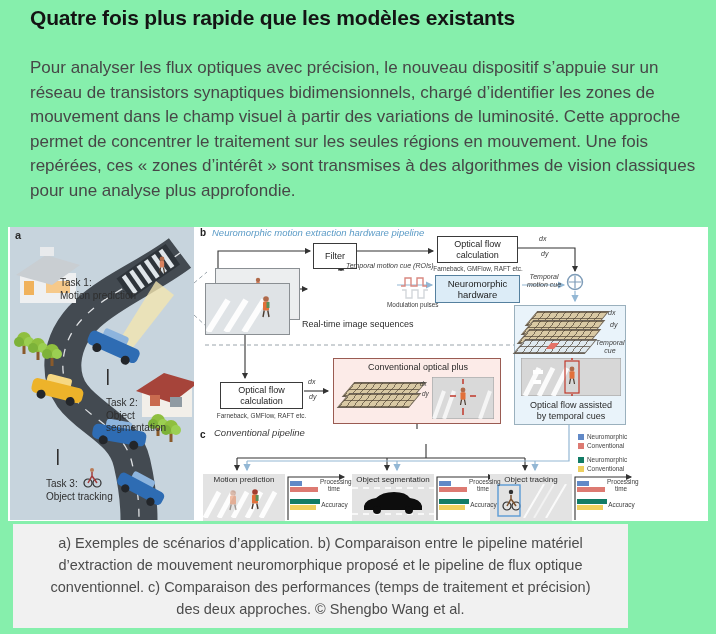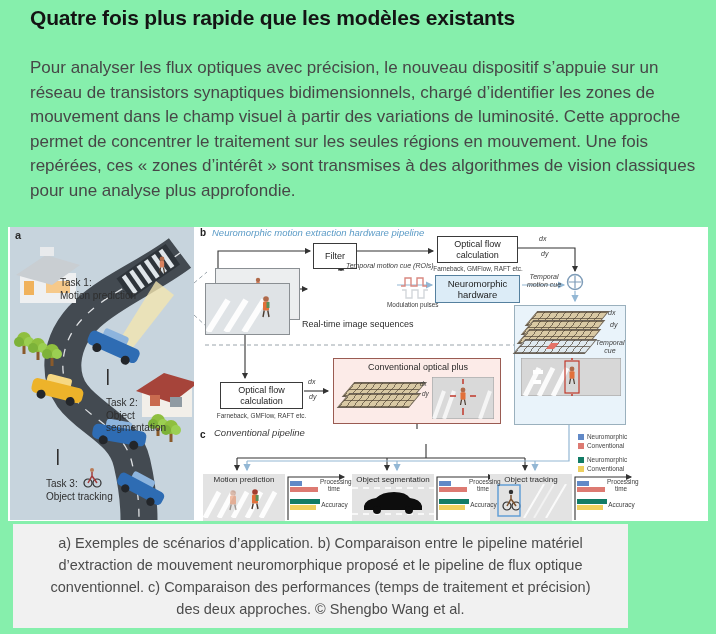--- a/index.html
+++ b/index.html
@@ -296,20 +296,22 @@
         </g>
         <path d="M12,14 h10 M12,24 h8" stroke="#fff" stroke-width="4"></path>
         <rect x="44" y="3" width="14" height="32" fill="none" stroke="#c0392b" stroke-width="1.2"></rect>
         <g transform="translate(51,17)">
           <circle cx="0" cy="-6" r="2.4" fill="#b06a4a"></circle>
           <rect x="-2.5" y="-3.8" width="5" height="7.5" rx="1" fill="#e2703a"></rect>
           <path d="M-1.5,3.7 L-2.5,9 M1.5,3.7 L2.5,9" stroke="#4a3b30" stroke-width="1.2"></path>
         </g>
         <path d="M51,0 V2 M51,36 V38" stroke="#c0392b" stroke-width="1.5"></path>
       </svg>
+      <span class="lbl" style="left:0;top:94px;width:112px;text-align:center;font-size:9px;color:#2a2a2a;">Optical flow assisted
+by temporal cues</span>
     </div>
 
     <div class="box" style="left:212px;top:155px;width:83px;height:27px;">Optical flow
 calculation</div>
     <span class="lbl tiny" style="left:206px;top:185px;width:95px;text-align:center;">Farneback, GMFlow, RAFT etc.</span>
     <span class="blab" style="left:192px;top:202px;">c</span>
     <span class="lbl it" style="left:206px;top:200px;font-size:9.5px;color:#3a3a3a;">Conventional pipeline</span>
     <span class="lbl it sm" style="left:300px;top:151px;">dx</span>
     <span class="lbl it sm" style="left:301px;top:166px;">dy</span>
 

